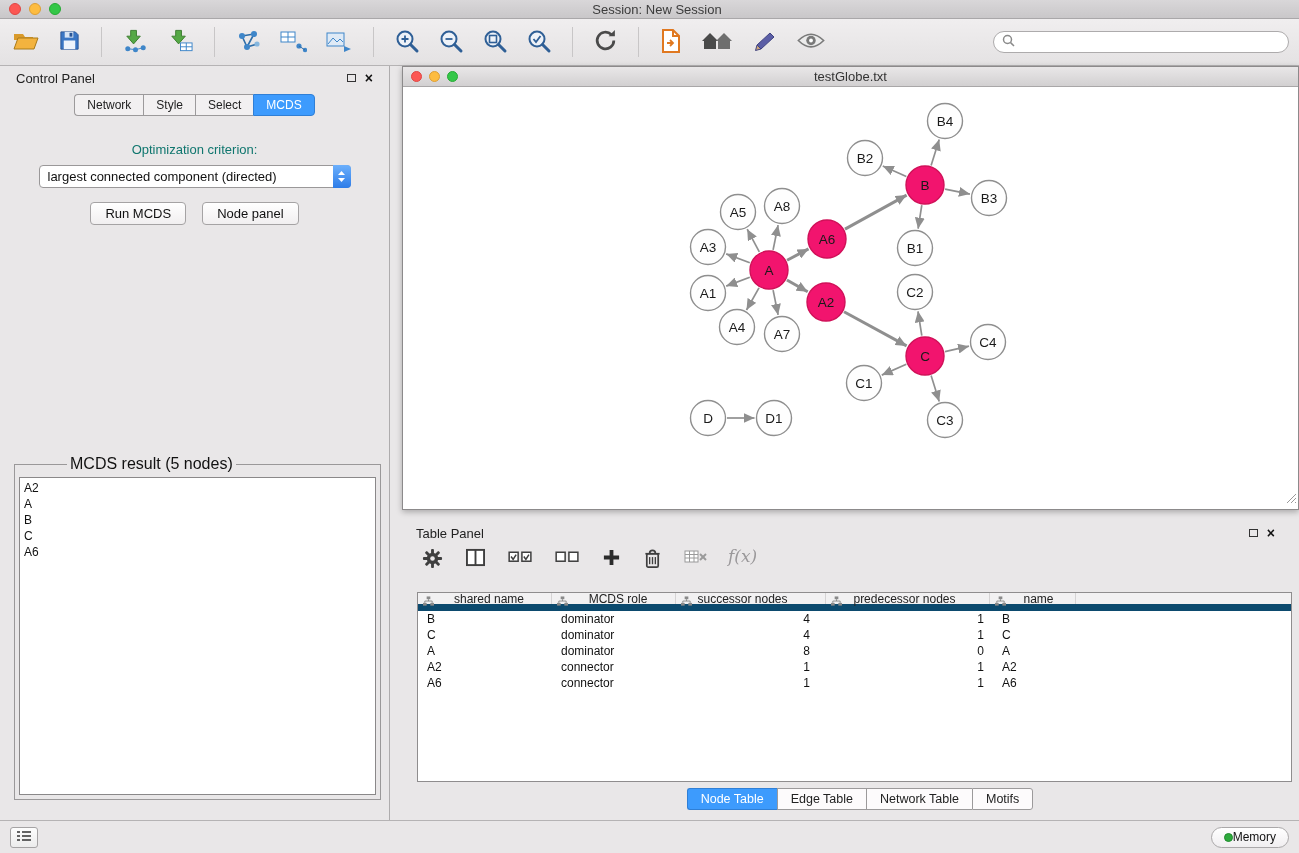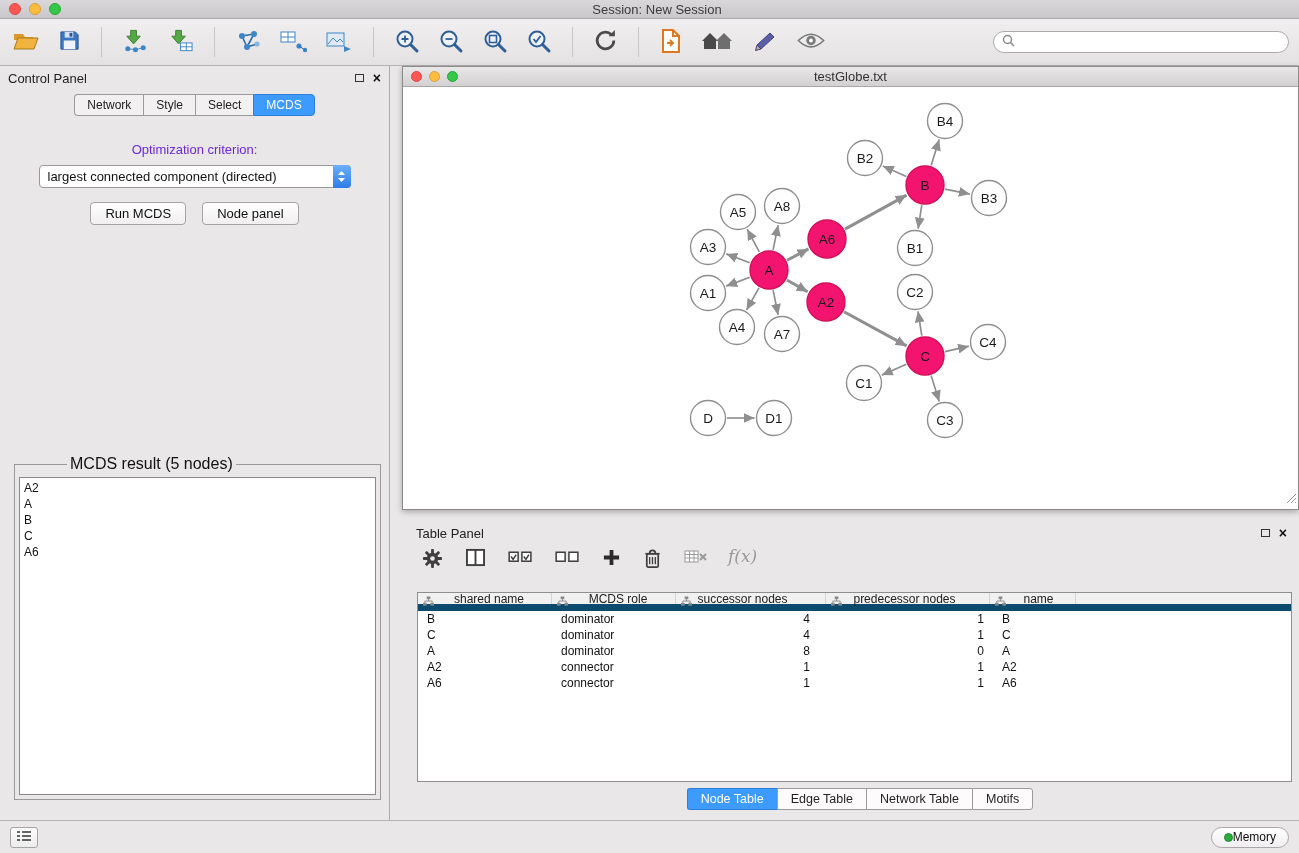--- a/index.html
+++ b/index.html
@@ -24,31 +24,31 @@
   .sep { width:1px; height:30px; background:#c8c6c7; margin:0 4px; }
   .searchbox { margin-left:auto; width:296px; height:22px; background:#fff; border:1px solid #adabac;
                border-radius:12px; display:flex; align-items:center; padding:0 8px; gap:5px; }
   .searchbox input { border:none; outline:none; flex:1; font-size:12px; background:transparent; font-family:"Liberation Sans",sans-serif; }
 
   
   .main { display:flex; height:754px; }
 
   
   .control-panel { width:390px; background:#e9e7e8; border-right:1px solid #aeacad; position:relative; flex:none; }
-  .cp-header { height:24px; display:flex; align-items:center; padding:0 8px; }
+  .cp-header { height:24px; display:flex; align-items:center; padding:0 16px; }
   .cp-title { font-size:13px; color:#222; }
   .panel-icons { margin-left:auto; display:flex; gap:9px; align-items:center; }
   .float-icon { width:9px; height:8px; border:1.5px solid #333; display:inline-block; }
   .close-x { font-size:14px; font-weight:bold; color:#111; line-height:10px; cursor:pointer; }
   .cp-tabs { display:flex; justify-content:center; margin-top:4px; }
   .cp-tab { font-size:12px; padding:3px 12px; color:#222; background:#f2f0f1; border:1px solid #9c9a9b; border-right:none; cursor:pointer; }
   .cp-tab:first-child { border-radius:4px 0 0 4px; }
   .cp-tab:last-child { border-right:1px solid #9c9a9b; border-radius:0 4px 4px 0; }
   .cp-tab.active { background:#3d9bfd; color:#fff; border-color:#2f7fd6; }
-  .opt-label { text-align:center; font-size:13px; color:#6d28d9; margin-top:26px; }
+  .opt-label { text-align:center; font-size:13px; color:#0f766e; margin-top:26px; }
   .dropdown { width:312px; height:23px; margin:8px auto 0 auto; background:#fff; border:1px solid #9a9899; border-radius:4px;
               display:flex; align-items:center; position:relative; cursor:pointer; }
   .dropdown-text { font-size:13px; color:#111; padding-left:8px; flex:1; white-space:nowrap; overflow:hidden; }
   .dropdown-stepper { width:18px; height:23px; margin:-1px -1px -1px 0; border-radius:0 4px 4px 0;
                       background:linear-gradient(#6cb0fc,#2d7ce8); display:flex; align-items:center; justify-content:center; }
   .btn-row { display:flex; justify-content:center; gap:16px; margin-top:14px; }
   .push-btn { font-size:13px; color:#111; background:linear-gradient(#ffffff,#f1eff0); border:1px solid #a5a3a4;
               border-radius:4px; padding:3px 14px; cursor:pointer; font-family:"Liberation Sans",sans-serif; }
   .result-box { position:absolute; left:14px; right:8px; top:389px; bottom:20px; border:1px solid #9a9899;
                 margin:0; padding:4px; }
@@ -65,21 +65,21 @@
   .net-titlebar { height:20px; background:linear-gradient(#e9e7e8,#d2d0d1); border-bottom:1px solid #a9a7a8;
                   display:flex; align-items:center; justify-content:center; position:relative; flex:none; }
   .net-traffic { position:absolute; left:8px; top:4px; display:flex; gap:7px; }
   .net-traffic .light { width:11px; height:11px; }
   .net-title { font-size:13px; color:#333; }
   .net-canvas { flex:1; background:#fff; position:relative; overflow:hidden; }
   .resize-corner { position:absolute; right:1px; bottom:1px; }
 
   
   .table-panel { height:300px; background:#e9e7e8; display:flex; flex-direction:column; }
-  .tp-header { height:26px; display:flex; align-items:center; padding:0 12px 0 14px; }
+  .tp-header { height:26px; display:flex; align-items:center; padding:0 24px 0 14px; }
   .tp-title { font-size:13px; color:#222; }
   .tp-toolbar { height:46px; display:flex; align-items:flex-start; gap:18px; padding-left:18px; flex:none; }
   .fx { font-family:"DejaVu Serif", serif; font-style:italic; font-size:17px; color:#9a989a; }
   .table-wrap { margin:0 7px 0 15px; height:190px; border:1px solid #8f8d8e; background:#fff; overflow:hidden; }
   .thead { display:flex; height:18px; background:#f2f1f2; border-bottom:7px solid #0c4a6e; }
   .hcell { position:relative; display:flex; align-items:center; justify-content:center; font-size:12px; color:#222;
            border-right:1px solid #d5d3d4; height:100%; }
   .hcell .hicon { position:absolute; left:5px; top:3px; }
   .tbody { }
   .trow { display:flex; height:16px; align-items:center; }

